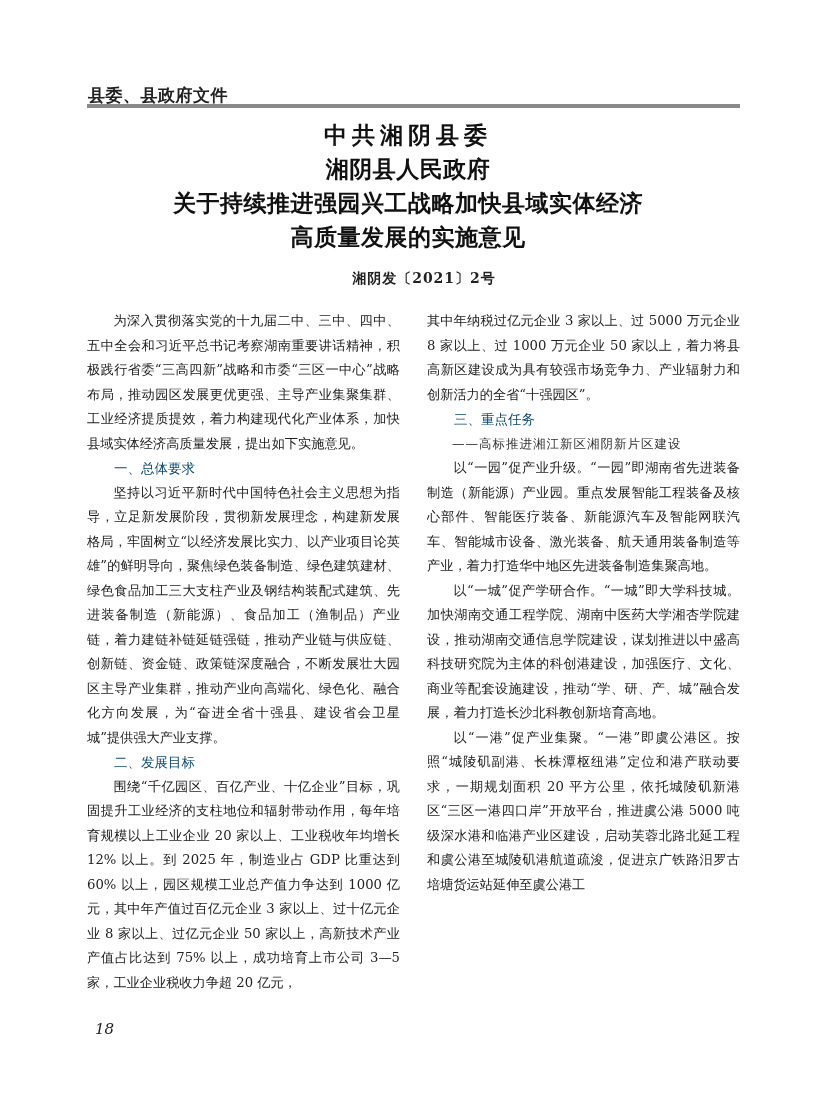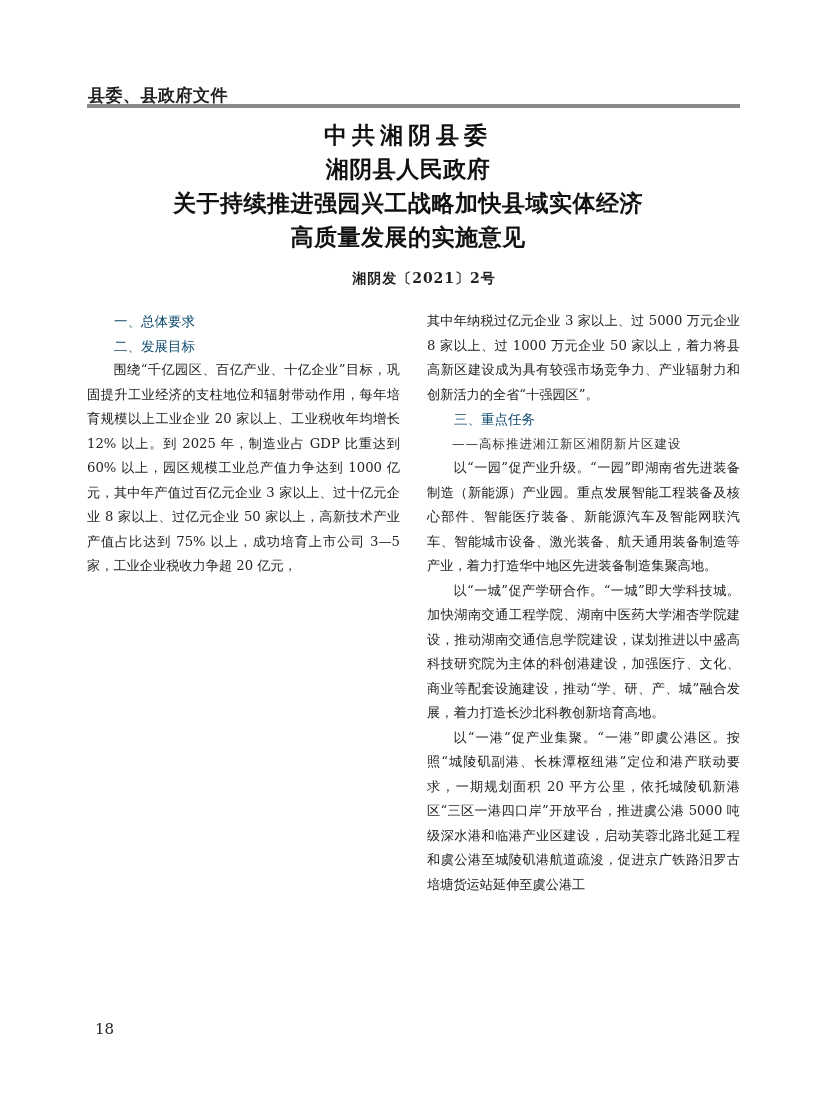--- a/index.html
+++ b/index.html
@@ -20,40 +20,42 @@
   .col { position: absolute; top: 309px; font-family: "DejaVu Serif", serif; font-size: 13.2px; line-height: 24.5px;
     color: #222; text-align: justify; }
   .col.left { left: 87px; width: 313px; }
   .col.right { left: 427px; width: 313px; }
   .col p { margin: 0; text-indent: 2em; }
   .col p.noindent { text-indent: 0; }
   .col h3 { margin: 0; font-family: "DejaVu Sans", sans-serif; font-size: 13.5px; font-weight: normal;
     line-height: 24.5px; text-indent: 2em; color: #0c4a6e; }
   .col .subhead { margin: 0; font-family: "DejaVu Serif", serif; font-size: 12.5px; line-height: 24.5px;
     text-indent: 2em; letter-spacing: 1px; color: #333; }
-  .page-number { position: absolute; left: 95px; top: 1020px; font-family: "DejaVu Serif", serif; font-size: 15px; color: #222; }
+  .page-number { position: absolute; left: 95px; top: 1020px; font-family: "DejaVu Serif", serif; font-size: 15px; color: #222; font-style: italic; }
 </style>
 </head>
 <body>
 
 <div class="page">
   <div class="running-head">县委、县政府文件</div>
   <div class="head-rule"></div>
 
   <div class="title-block">
     <div class="title-line spaced">中共湘阴县委</div>
     <div class="title-line">湘阴县人民政府</div>
     <div class="title-line">关于持续推进强园兴工战略加快县域实体经济</div>
     <div class="title-line">高质量发展的实施意见</div>
   </div>
 
   <div class="doc-number">湘阴发〔2021〕2号</div>
 
   <div class="col left">
+    <p>为深入贯彻落实党的十九届二中、三中、四中、五中全会和习近平总书记考察湖南重要讲话精神，积极践行省委“三高四新”战略和市委“三区一中心”战略布局，推动园区发展更优更强、主导产业集聚集群、工业经济提质提效，着力构建现代化产业体系，加快县域实体经济高质量发展，提出如下实施意见。</p>
     <h3>一、总体要求</h3>
+    <p>坚持以习近平新时代中国特色社会主义思想为指导，立足新发展阶段，贯彻新发展理念，构建新发展格局，牢固树立“以经济发展比实力、以产业项目论英雄”的鲜明导向，聚焦绿色装备制造、绿色建筑建材、绿色食品加工三大支柱产业及钢结构装配式建筑、先进装备制造（新能源）、食品加工（渔制品）产业链，着力建链补链延链强链，推动产业链与供应链、创新链、资金链、政策链深度融合，不断发展壮大园区主导产业集群，推动产业向高端化、绿色化、融合化方向发展，为“奋进全省十强县、建设省会卫星城”提供强大产业支撑。</p>
     <h3>二、发展目标</h3>
     <p>围绕“千亿园区、百亿产业、十亿企业”目标，巩固提升工业经济的支柱地位和辐射带动作用，每年培育规模以上工业企业 20 家以上、工业税收年均增长 12% 以上。到 2025 年，制造业占 GDP 比重达到 60% 以上，园区规模工业总产值力争达到 1000 亿元，其中年产值过百亿元企业 3 家以上、过十亿元企业 8 家以上、过亿元企业 50 家以上，高新技术产业产值占比达到 75% 以上，成功培育上市公司 3—5 家，工业企业税收力争超 20 亿元，</p>
   </div>
 
   <div class="col right">
     <p class="noindent">其中年纳税过亿元企业 3 家以上、过 5000 万元企业 8 家以上、过 1000 万元企业 50 家以上，着力将县高新区建设成为具有较强市场竞争力、产业辐射力和创新活力的全省“十强园区”。</p>
     <h3>三、重点任务</h3>
     <div class="subhead">——高标推进湘江新区湘阴新片区建设</div>
     <p>以“一园”促产业升级。“一园”即湖南省先进装备制造（新能源）产业园。重点发展智能工程装备及核心部件、智能医疗装备、新能源汽车及智能网联汽车、智能城市设备、激光装备、航天通用装备制造等产业，着力打造华中地区先进装备制造集聚高地。</p>
     <p>以“一城”促产学研合作。“一城”即大学科技城。加快湖南交通工程学院、湖南中医药大学湘杏学院建设，推动湖南交通信息学院建设，谋划推进以中盛高科技研究院为主体的科创港建设，加强医疗、文化、商业等配套设施建设，推动“学、研、产、城”融合发展，着力打造长沙北科教创新培育高地。</p>

